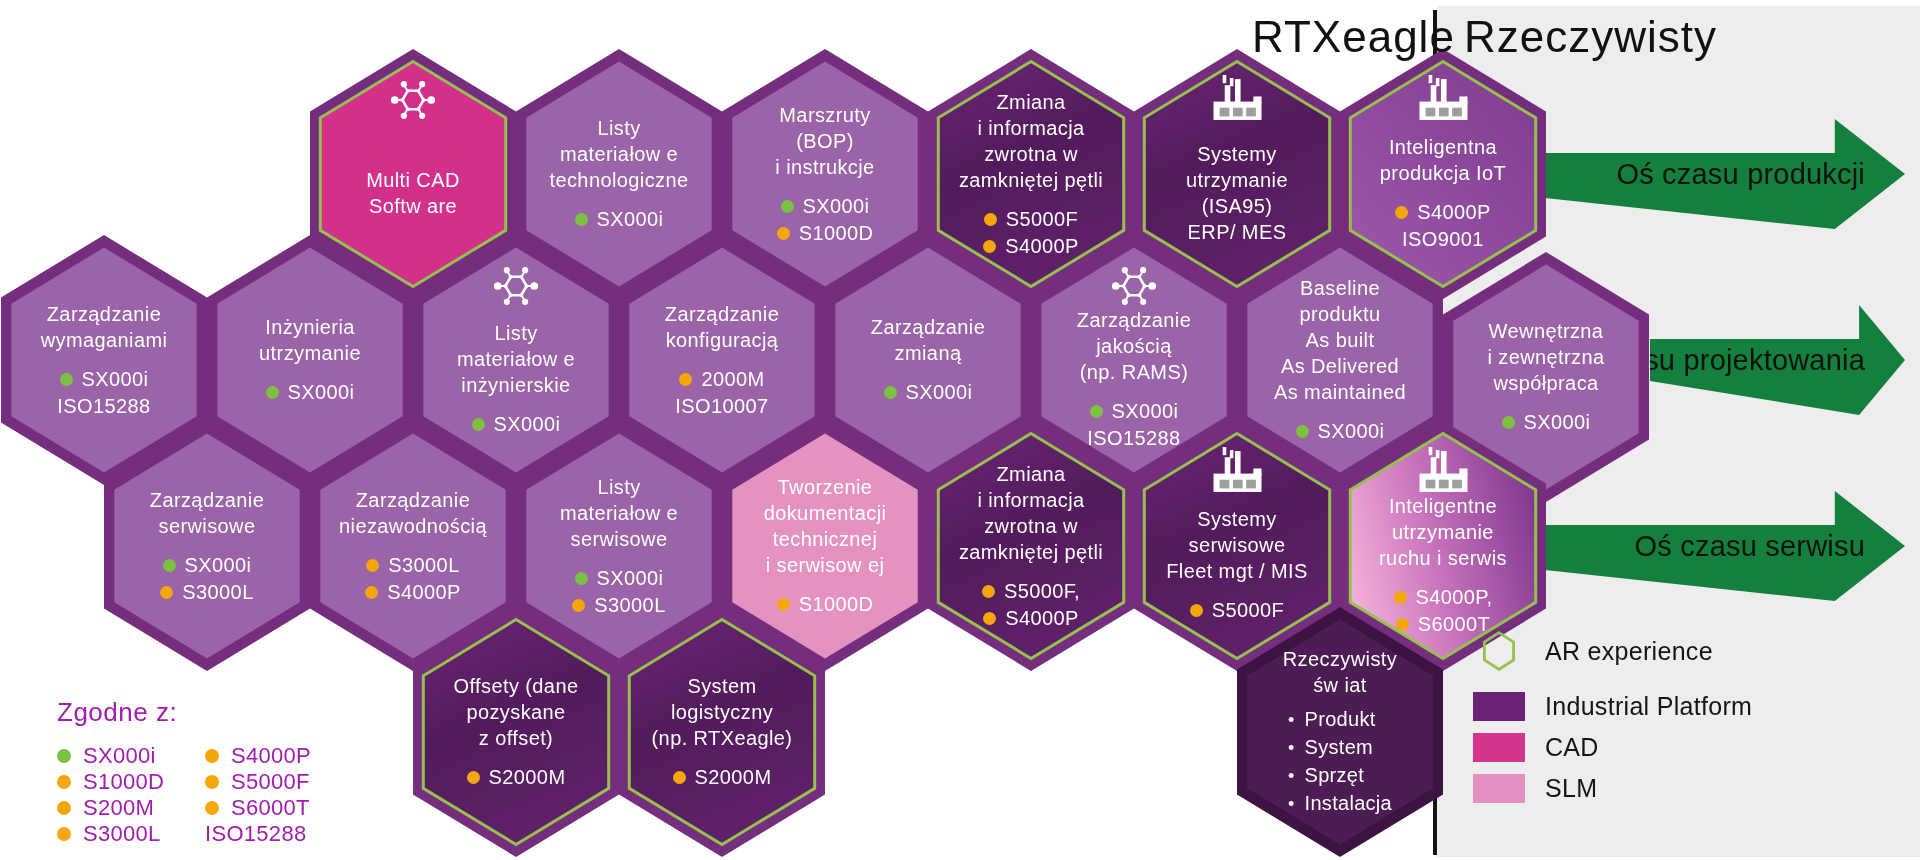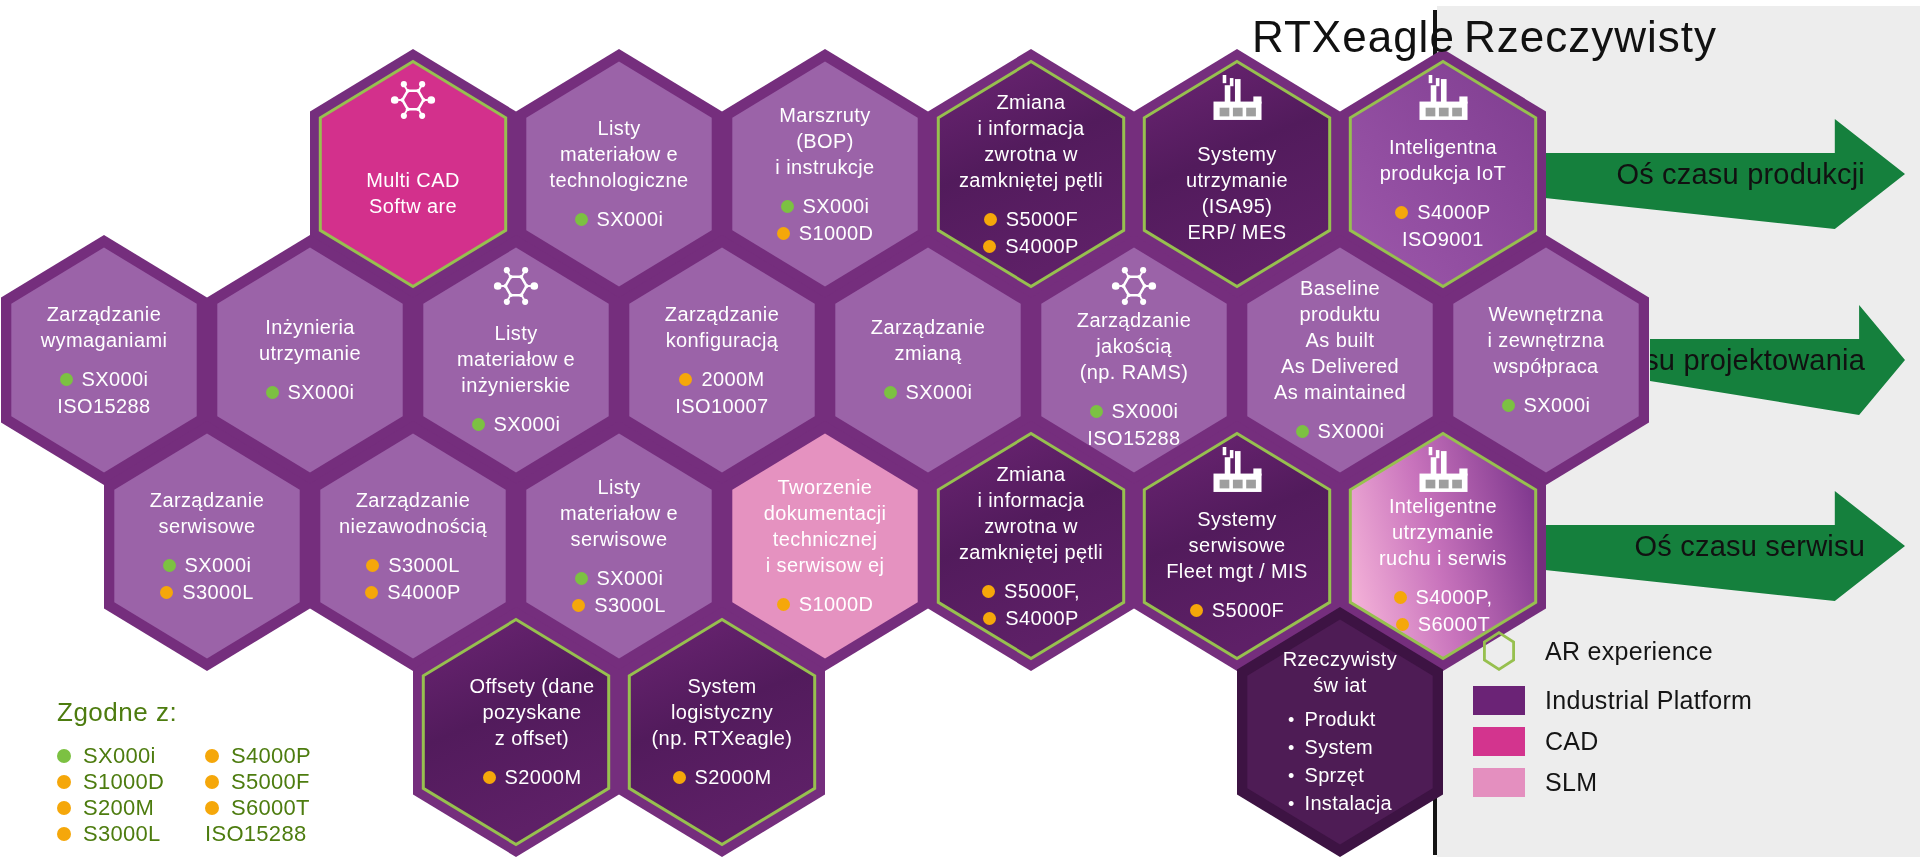--- a/index.html
+++ b/index.html
@@ -26,29 +26,29 @@
   .has-icon .hex-content{padding-top:38px;}
   .hex-title{font-size:20px;line-height:26px;letter-spacing:0.4px;}
   .hex-bullets{margin-top:13px;font-size:20px;line-height:27px;letter-spacing:0.4px;}
   .bullet{display:flex;align-items:center;justify-content:center;gap:9px;}
   .dot{display:inline-block;width:13px;height:13px;border-radius:50%;flex:0 0 auto;}
   .dot-green{background:#7CC142;}
   .dot-yellow{background:#F5A70A;}
   .hex-list{margin-top:8px;font-size:20px;line-height:27px;text-align:left;letter-spacing:0.3px;}
   .hex-list .li{display:flex;gap:10px;align-items:baseline;}
   .li-dot{font-size:18px;}
-  .zgodne{position:absolute;left:57px;top:697px;z-index:6;color:#4d7c0f;}
+  .zgodne{position:absolute;left:57px;top:697px;z-index:6;color:#a21caf;}
   .zg-title{font-size:26px;letter-spacing:0.5px;margin-bottom:15px;}
   .zg-cols{display:flex;gap:26px;}
   .zg-col{display:flex;flex-direction:column;min-width:122px;}
   .zg-item{display:flex;align-items:center;gap:12px;height:26px;font-size:22px;letter-spacing:0.3px;}
   .zg-item .dot{width:14px;height:14px;}
   .cat-legend{position:absolute;left:1473px;top:630px;z-index:6;}
   .cat-row{display:flex;align-items:center;gap:20px;margin-bottom:12px;height:29px;}
-  .cat-row-ar{height:42px;margin-bottom:14px;}
+  .cat-row-ar{height:42px;margin-bottom:20px;}
   .cat-key{width:52px;display:flex;justify-content:center;align-items:center;}
   .cat-swatch{display:inline-block;width:52px;height:29px;}
   .cat-label{font-size:25px;color:#151515;letter-spacing:0.3px;white-space:nowrap;}
 </style>
 </head>
 <body>
 
 <div class="stage">
   <div class="gray-panel"></div>
   <div class="divider"></div>
@@ -440,21 +440,21 @@
             <div class="tline">As maintained</div>
           </div>
           <div class="hex-bullets">
             <div class="bullet">
               <span class="dot dot-green"></span>
               <span class="btext">SX000i</span>
             </div>
           </div>
         </div>
       </div>
-      <div class="hex" style="left: 1443px; top: 235px;">
+      <div class="hex" style="left: 1443px; top: 252px;">
         <svg class="hex-svg" width="206" height="250" viewBox="0 0 206 250">
        <polygon points="103.0,0.0 206.0,62.5 206.0,187.5 103.0,250.0 0.0,187.5 0.0,62.5" fill="#752E7D"></polygon>
        <polygon points="103.0,12.5 195.7,68.8 195.7,181.3 103.0,237.5 10.3,181.3 10.3,68.8" fill="#9B63A8"></polygon>
 
      </svg>
         <div class="hex-content">
               <div class="hex-title">
             <div class="tline">Wewnętrzna</div>
             <div class="tline">i zewnętrzna</div>
             <div class="tline">współpraca</div>
@@ -654,21 +654,21 @@
               <span class="dot dot-yellow"></span>
               <span class="btext">S4000P,</span>
             </div>
             <div class="bullet">
               <span class="dot dot-yellow"></span>
               <span class="btext">S6000T</span>
             </div>
           </div>
         </div>
       </div>
-      <div class="hex" style="left: 413px; top: 607px; padding-left: 32px;">
+      <div class="hex" style="left: 413px; top: 607px;">
         <svg class="hex-svg" width="206" height="250" viewBox="0 0 206 250">
        <polygon points="103.0,0.0 206.0,62.5 206.0,187.5 103.0,250.0 0.0,187.5 0.0,62.5" fill="#752E7D"></polygon>
        <polygon points="103.0,12.5 195.7,68.8 195.7,181.3 103.0,237.5 10.3,181.3 10.3,68.8" fill="url(#g-ind)"></polygon>
        <polygon points="103.0,12.5 195.7,68.8 195.7,181.3 103.0,237.5 10.3,181.3 10.3,68.8" fill="none" stroke="#97C04F" stroke-width="3"></polygon>
      </svg>
         <div class="hex-content">
               <div class="hex-title">
             <div class="tline">Offsety (dane</div>
             <div class="tline">pozyskane</div>
             <div class="tline">z offset)</div>

